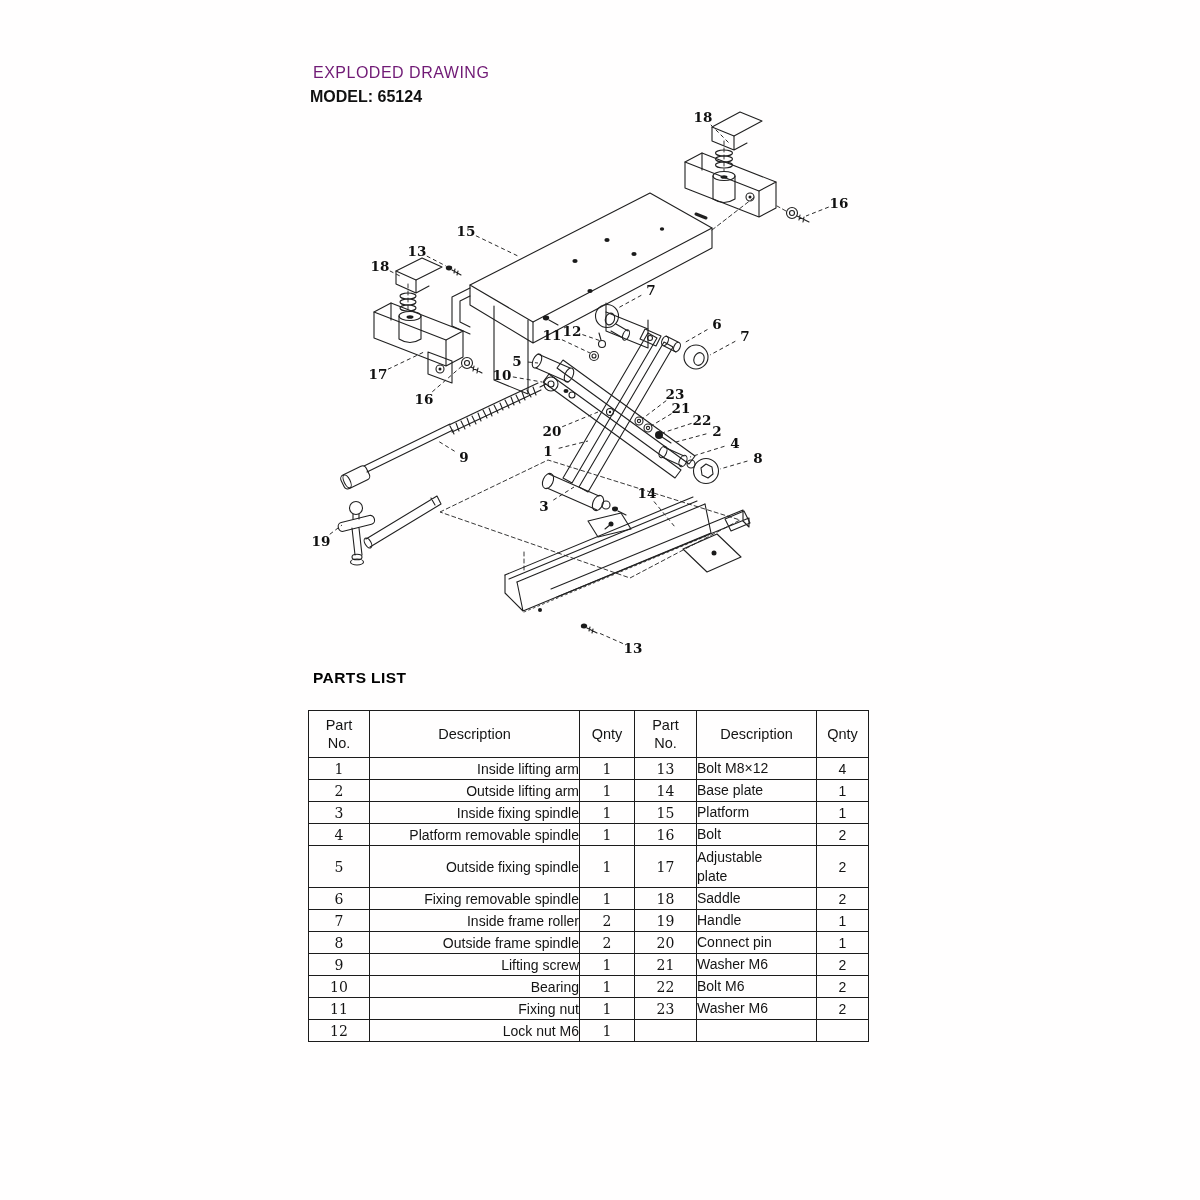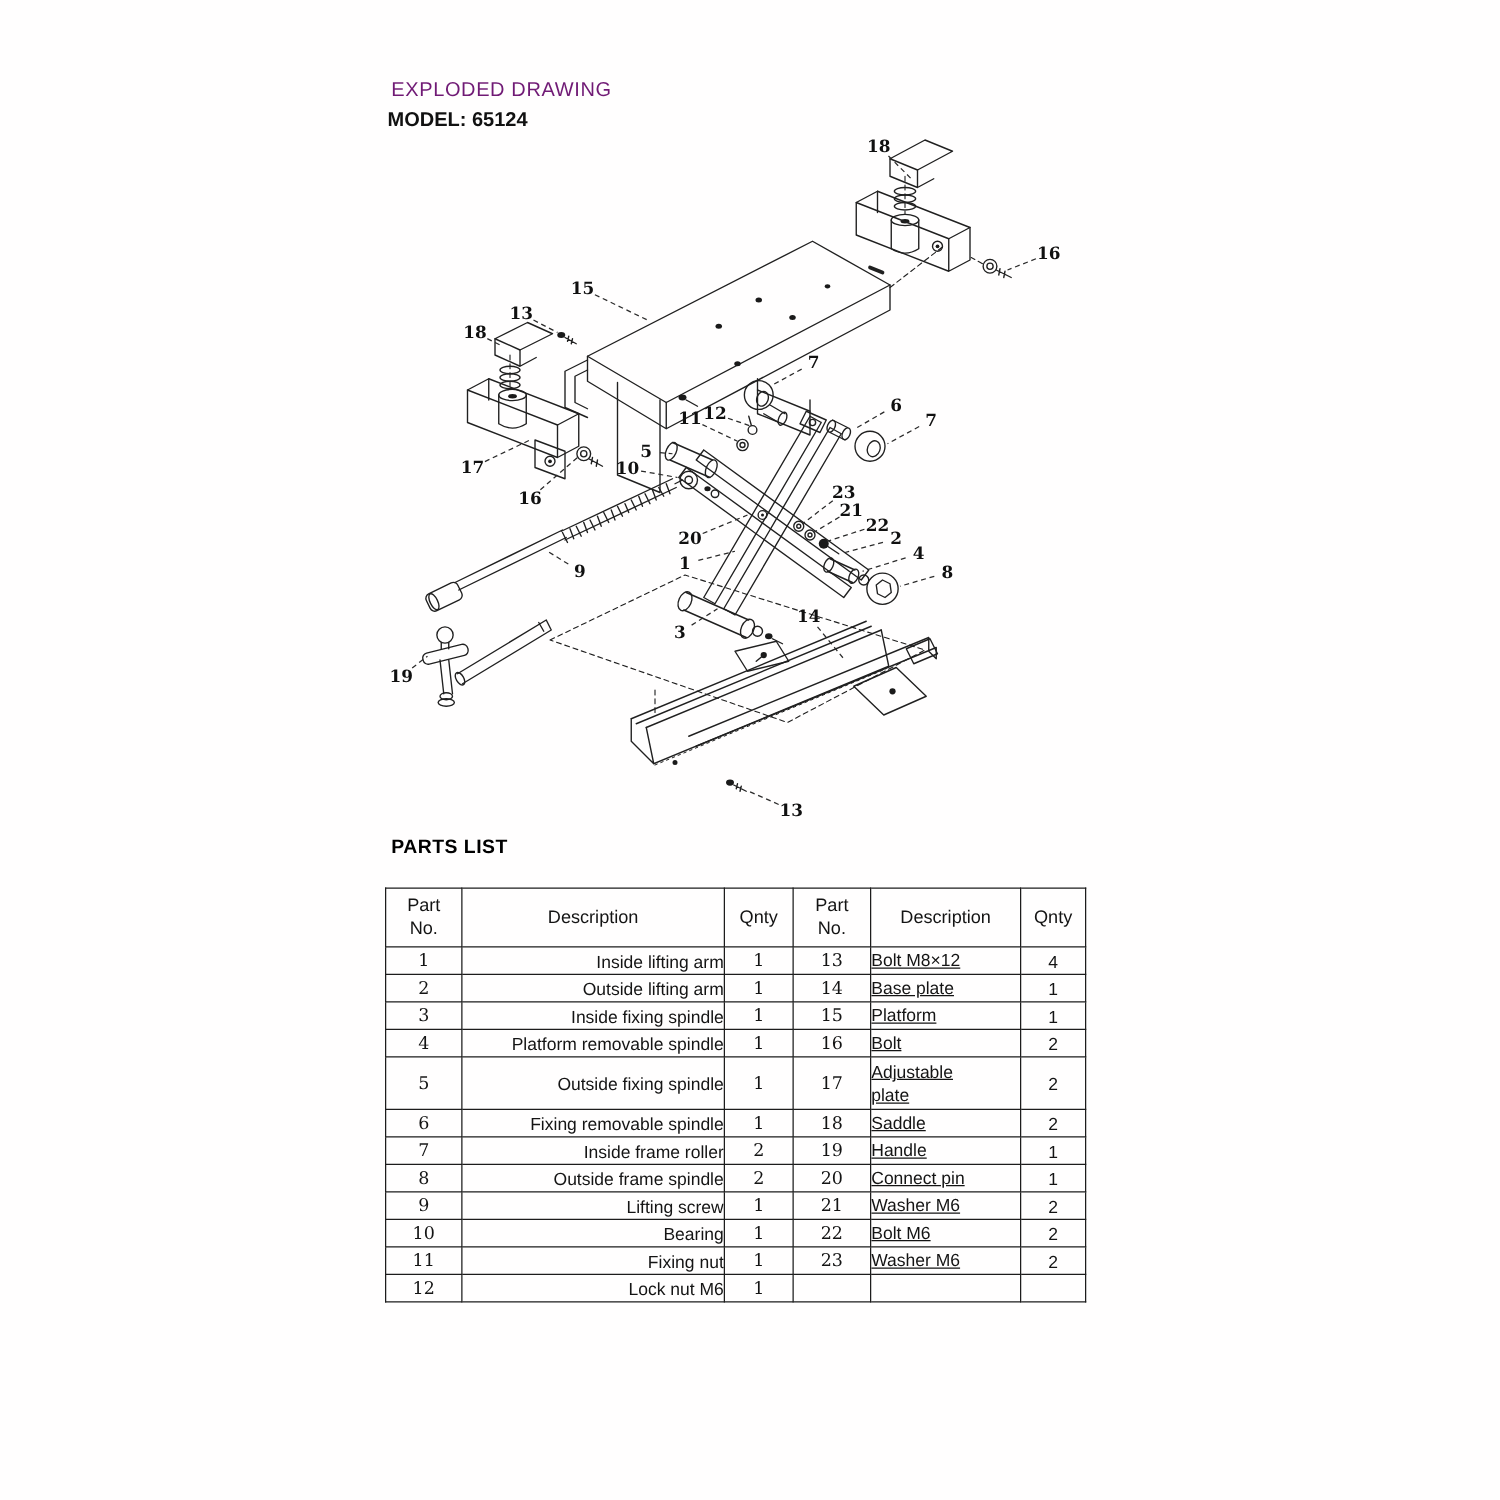--- a/index.html
+++ b/index.html
@@ -16,21 +16,21 @@
   svg text.plabel{font-family:"DejaVu Serif",serif;font-weight:bold;font-size:13.5px;fill:#101010;text-anchor:middle;}
   table.parts{position:absolute;left:308px;top:680px;border-collapse:collapse;table-layout:fixed;margin-top:30px;}
   table.parts th,table.parts td{border:1.6px solid #1c1c1c;padding:0;font-size:14px;color:#141414;overflow:hidden;}
   table.parts th{height:46px;font-weight:normal;font-size:14.5px;text-align:center;line-height:1.25;}
   table.parts tbody tr{height:22px;}
   table.parts tbody tr:nth-child(5){height:42px;}
   td.c0{width:60px;text-align:center;font-family:"DejaVu Serif",serif;}
   td.c1{width:209px;text-align:right;padding-left:8px;}
   td.c2{width:54px;text-align:center;font-family:"DejaVu Serif",serif;}
   td.c3{width:61px;text-align:center;font-family:"DejaVu Serif",serif;}
-  td.c4{width:119px;text-align:left;padding-left:8px;white-space:pre-line;line-height:1.3;text-decoration:underline;}
+  td.c4{width:119px;text-align:left;padding-left:8px;white-space:pre-line;line-height:1.3;}
   td.c5{width:51px;text-align:center;}
   th.h0{width:60px;} th.h1{width:209px;} th.h2{width:54px;} th.h3{width:61px;} th.h4{width:119px;} th.h5{width:51px;}
 </style>
 </head>
 <body>
 
 <div class="page">
 
   <div class="title">EXPLODED DRAWING</div>
   <div class="model">MODEL: 65124</div>

